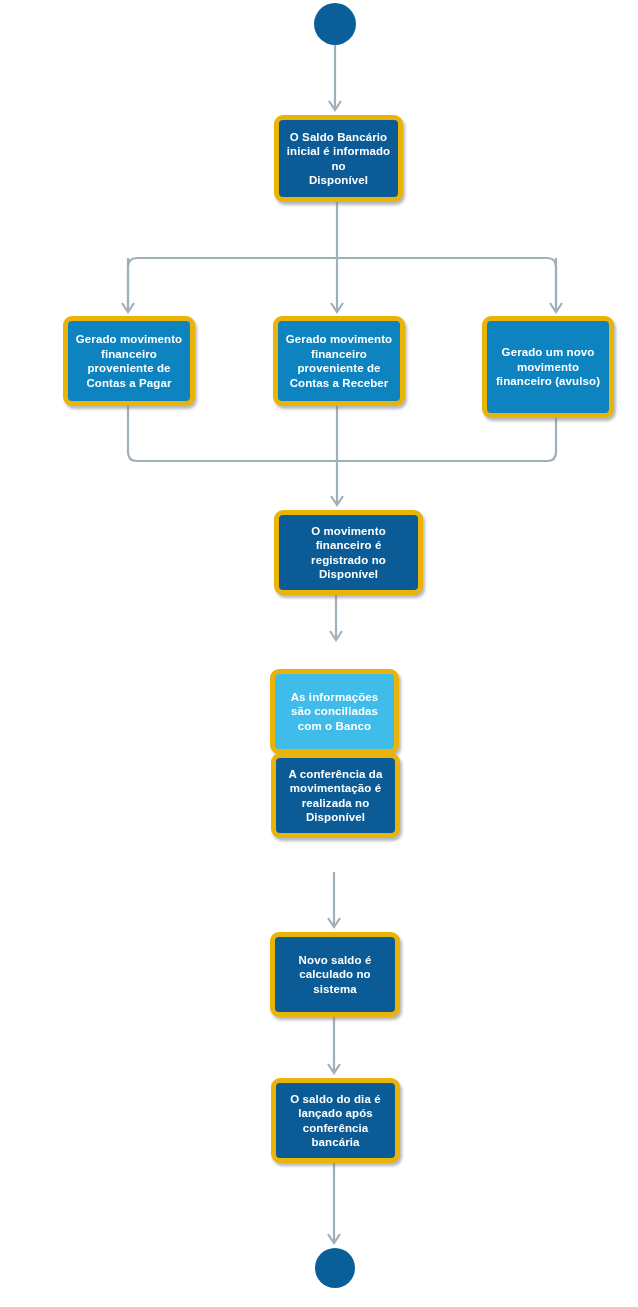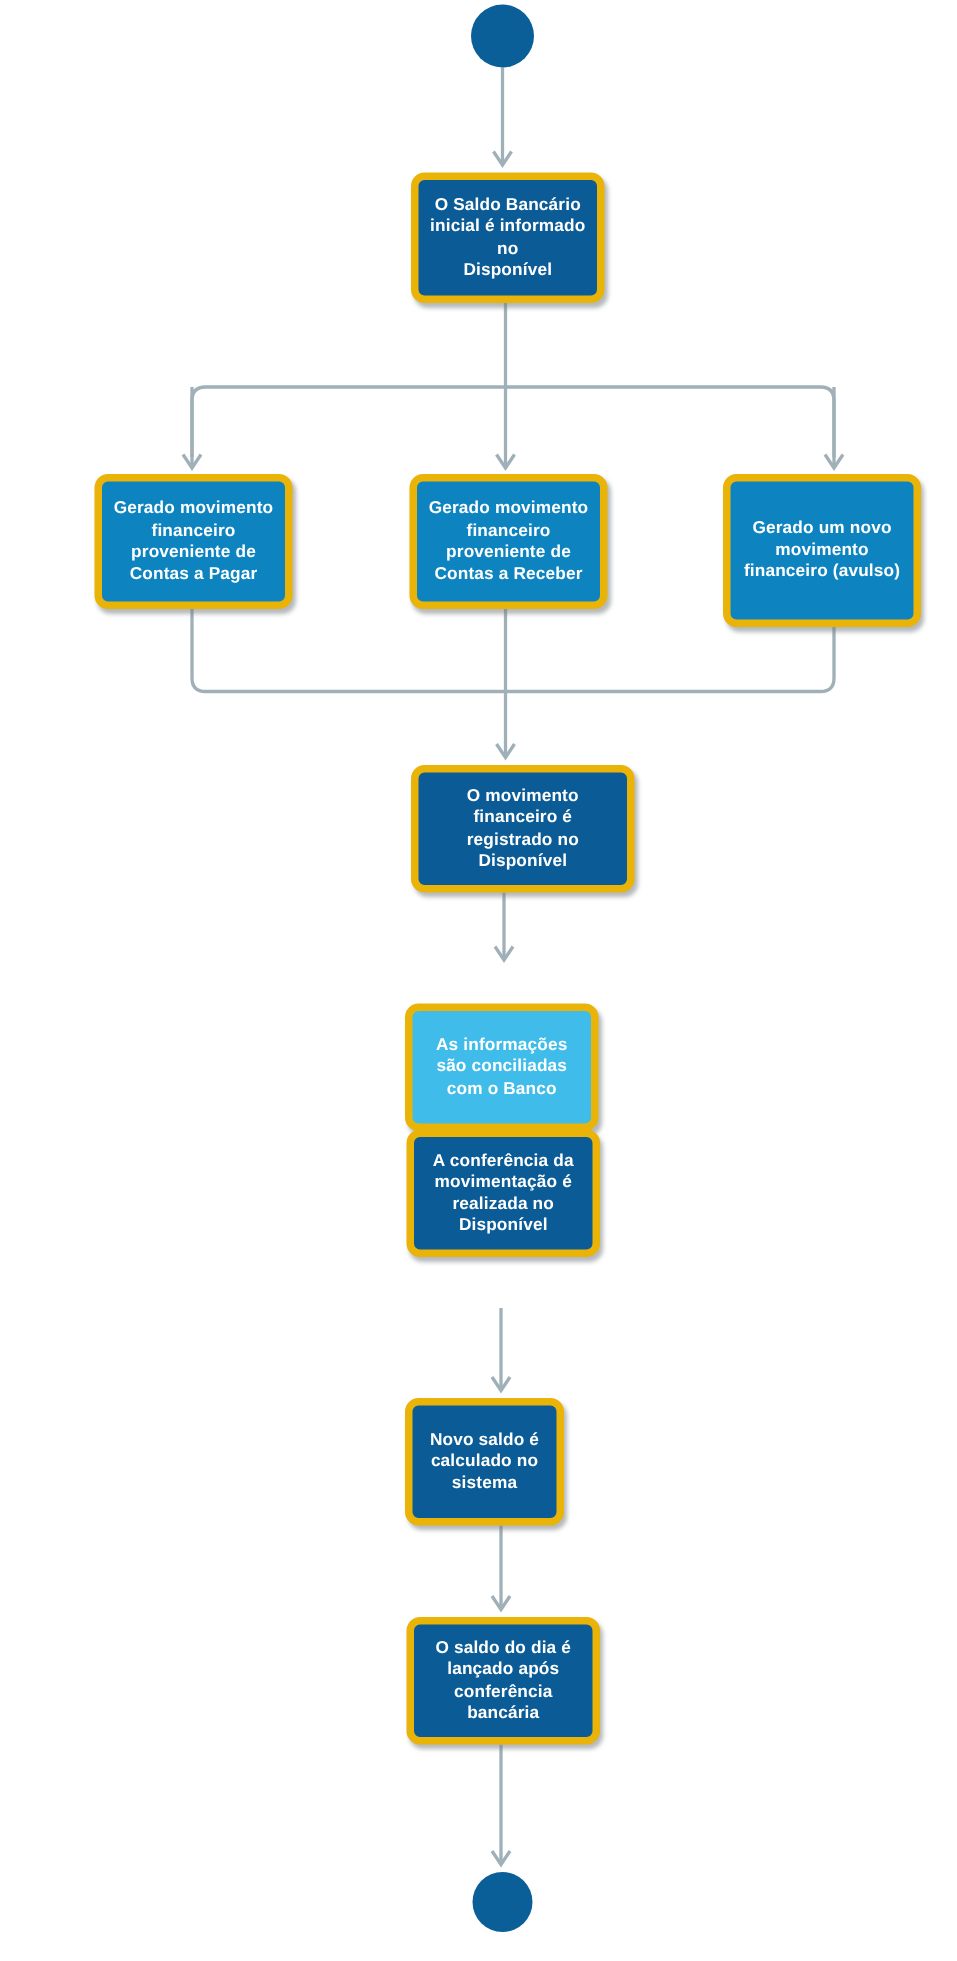--- a/index.html
+++ b/index.html
@@ -144,21 +144,21 @@
 com o Banco</span>
   </div>
 
   <div class="node" style="left:271px; top:753px; width:129px; height:85px; background:#0b5c96;">
     <span class="label">A conferência da
 movimentação é
 realizada no
 Disponível</span>
   </div>
 
-  <div class="node" style="left:270px; top:932px; width:106px; height:85px; background:#0b5c96;">
+  <div class="node" style="left:270px; top:932px; width:130px; height:85px; background:#0b5c96;">
     <span class="label">Novo saldo é
 calculado no sistema</span>
   </div>
 
   <div class="node" style="left:271px; top:1078px; width:129px; height:85px; background:#0b5c96;align-items:center;">
     <span class="label">O saldo do dia é
 lançado após
 conferência bancária</span>
   </div>
 

